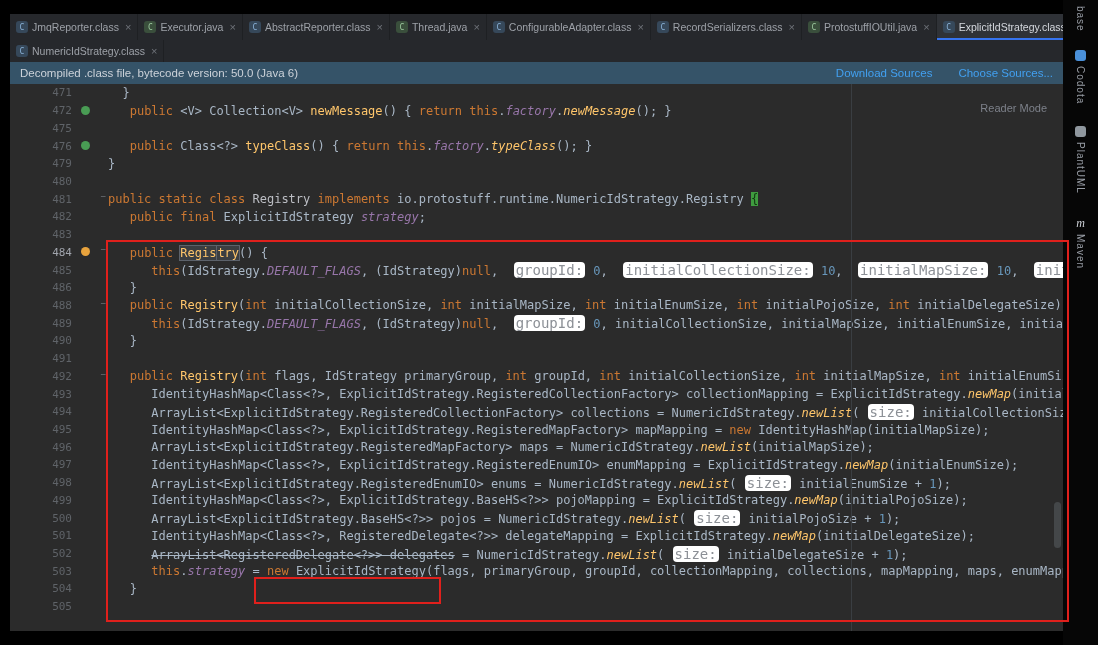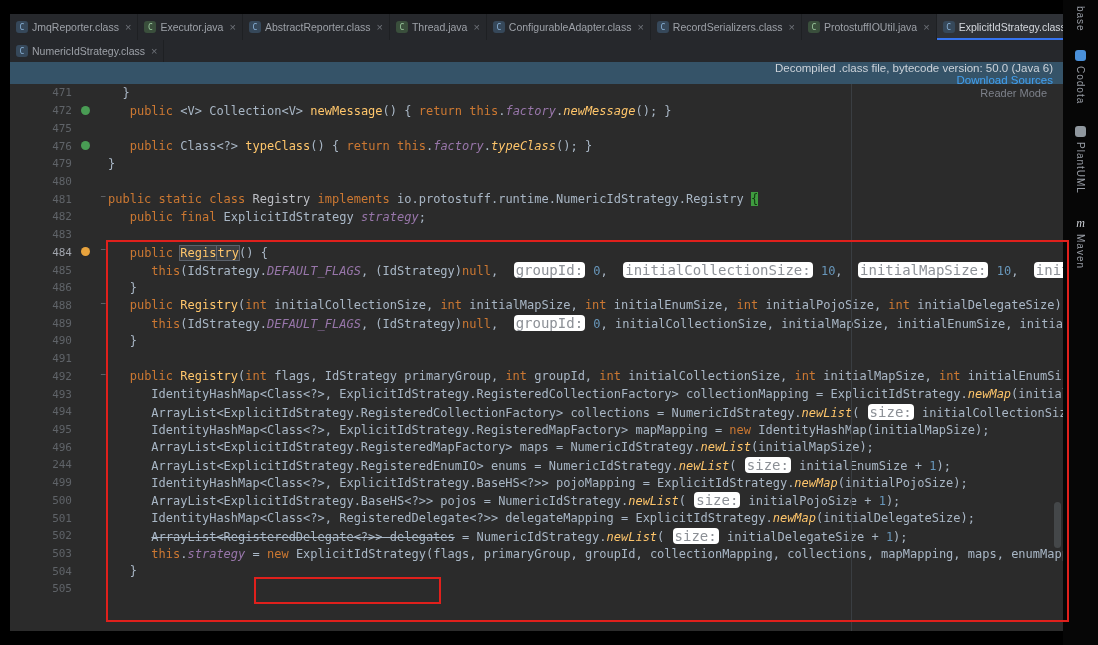--- a/index.html
+++ b/index.html
@@ -18,29 +18,29 @@
   .tab.active{background:#2f3237;color:#d5d8de;}
   .tab.active::after{content:"";position:absolute;left:0;right:0;bottom:0;height:2px;background:var(--accent-blue,#3674f0);}
   .tab .close{color:#6f737a;font-size:11px;margin-left:2px;}
   .fileicon{width:12px;height:12px;border-radius:3px;background:#36485a;color:#8ab1d6;font-size:8px;
             display:flex;align-items:center;justify-content:center;flex:none;
             font-family:"DejaVu Sans Mono",monospace;}
   .fileicon.java{background:#3a4f3c;color:#9cc89e;}
 
   
   .banner{position:absolute;left:0;top:48px;width:100%;height:22px;background:var(--banner-bg,#355368);
-          display:flex;align-items:flex-end;padding:0 10px;box-sizing:border-box;
-          font-size:11.5px;color:#ccd2d9;flex-direction:column;}
+          display:flex;align-items:center;padding:0 10px;box-sizing:border-box;
+          font-size:11.5px;color:#ccd2d9;}
   .banner .spacer{flex:1;}
   .blink{color:var(--link-blue,#42a0f0);margin-left:26px;cursor:pointer;}
 
   
   .editor{position:absolute;left:0;top:70px;right:0;bottom:0;overflow:hidden;background:#2b2b2b;}
   .margin-guide{position:absolute;left:841px;top:0;bottom:0;width:1px;background:#3a3e42;}
-  .reader{position:absolute;right:16px;top:3px;font-size:11px;color:#7d818a;}
+  .reader{position:absolute;right:16px;top:18px;font-size:11px;color:#7d818a;}
   .code-line{display:flex;height:17.72px;align-items:center;}
   .line-num{width:62px;text-align:right;color:#5f6368;flex:none;padding-right:6px;
             font-family:"DejaVu Sans Mono",monospace;font-size:11px;}
   .line-num.cur{color:#a1a5ad;}
   .gutter{width:30px;flex:none;position:relative;height:100%;}
   .icon-impl{position:absolute;left:3px;top:4px;width:9px;height:9px;border-radius:50%;background:var(--impl-green,#499c54);}
   .icon-marker{position:absolute;left:3px;top:4px;width:9px;height:9px;border-radius:50%;background:var(--marker-orange,#e8a33d);}
   .icon-fold{position:absolute;right:2px;top:1px;color:#6f7379;font-size:9px;font-family:"DejaVu Sans Mono",monospace;}
   .code-text{white-space:pre;flex:none;color:#a9b7c6;
              font-family:"DejaVu Sans Mono",monospace;font-size:12px;}
@@ -253,21 +253,26 @@
             <div class="line-num">495</div>
             <div class="gutter"></div>
             <div class="code-text"><span>      </span><span>IdentityHashMap&lt;Class&lt;?&gt;, ExplicitIdStrategy.RegisteredMapFactory&gt; mapMapping = </span><span class="kw">new </span><span>IdentityHashMap(initialMapSize);</span></div>
           </div>
           <div class="code-line">
             <div class="line-num">496</div>
             <div class="gutter"></div>
             <div class="code-text"><span>      </span><span>ArrayList&lt;ExplicitIdStrategy.RegisteredMapFactory&gt; maps = NumericIdStrategy.</span><span class="call">newList</span><span>(initialMapSize);</span></div>
           </div>
           <div class="code-line">
-            <div class="line-num">244</div>
+            <div class="line-num">497</div>
+            <div class="gutter"></div>
+            <div class="code-text"><span>      </span><span>IdentityHashMap&lt;Class&lt;?&gt;, ExplicitIdStrategy.RegisteredEnumIO&gt; enumMapping = ExplicitIdStrategy.</span><span class="call">newMap</span><span>(initialEnumSize);</span></div>
+          </div>
+          <div class="code-line">
+            <div class="line-num">498</div>
             <div class="gutter"></div>
             <div class="code-text"><span>      </span><span>ArrayList&lt;ExplicitIdStrategy.RegisteredEnumIO&gt; enums = NumericIdStrategy.</span><span class="call">newList</span><span>( </span><span class="hint">size:</span><span> initialEnumSize + </span><span class="num">1</span><span>);</span></div>
           </div>
           <div class="code-line">
             <div class="line-num">499</div>
             <div class="gutter"></div>
             <div class="code-text"><span>      </span><span>IdentityHashMap&lt;Class&lt;?&gt;, ExplicitIdStrategy.BaseHS&lt;?&gt;&gt; pojoMapping = ExplicitIdStrategy.</span><span class="call">newMap</span><span>(initialPojoSize);</span></div>
           </div>
           <div class="code-line">
             <div class="line-num">500</div>

